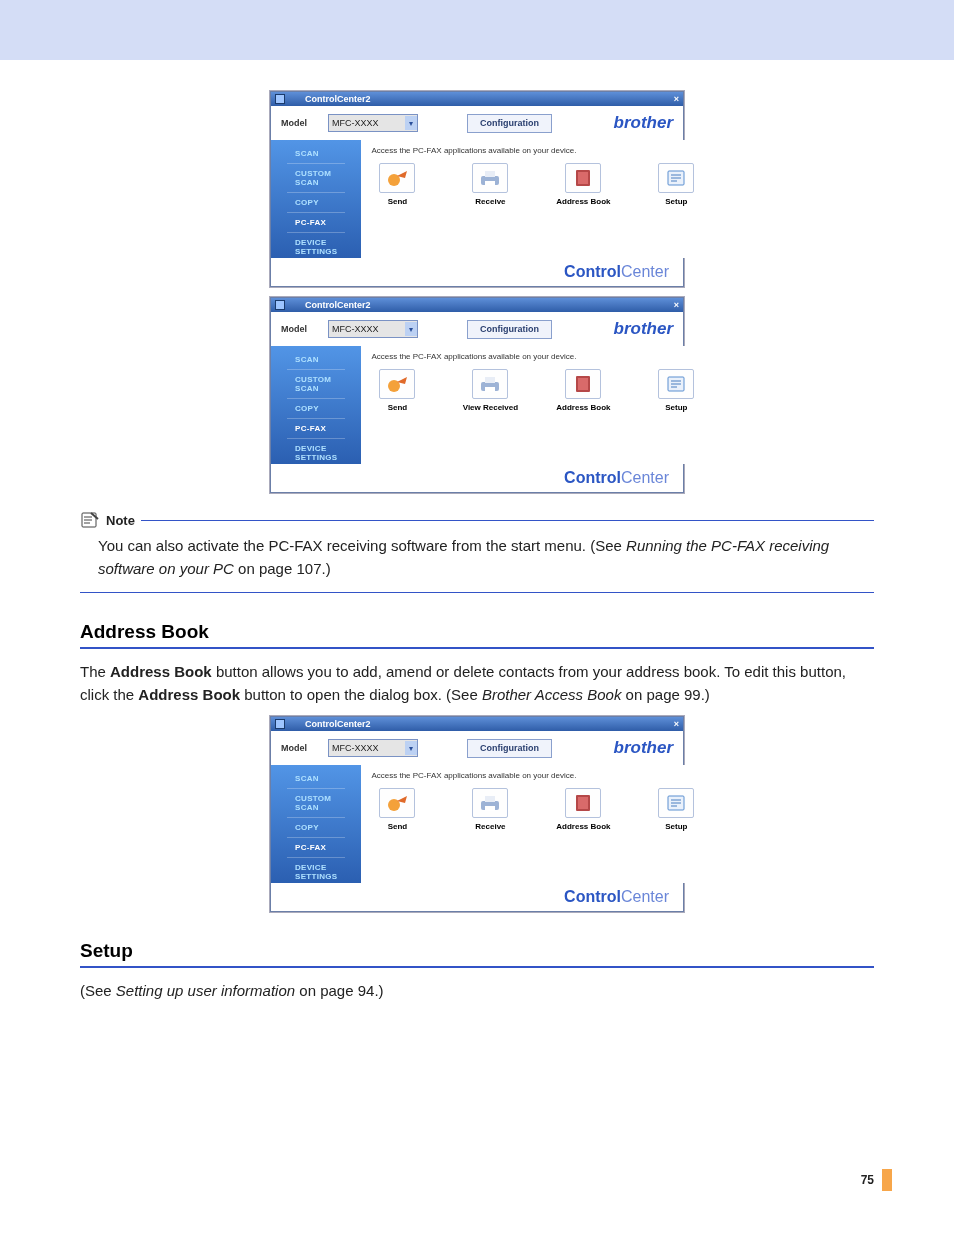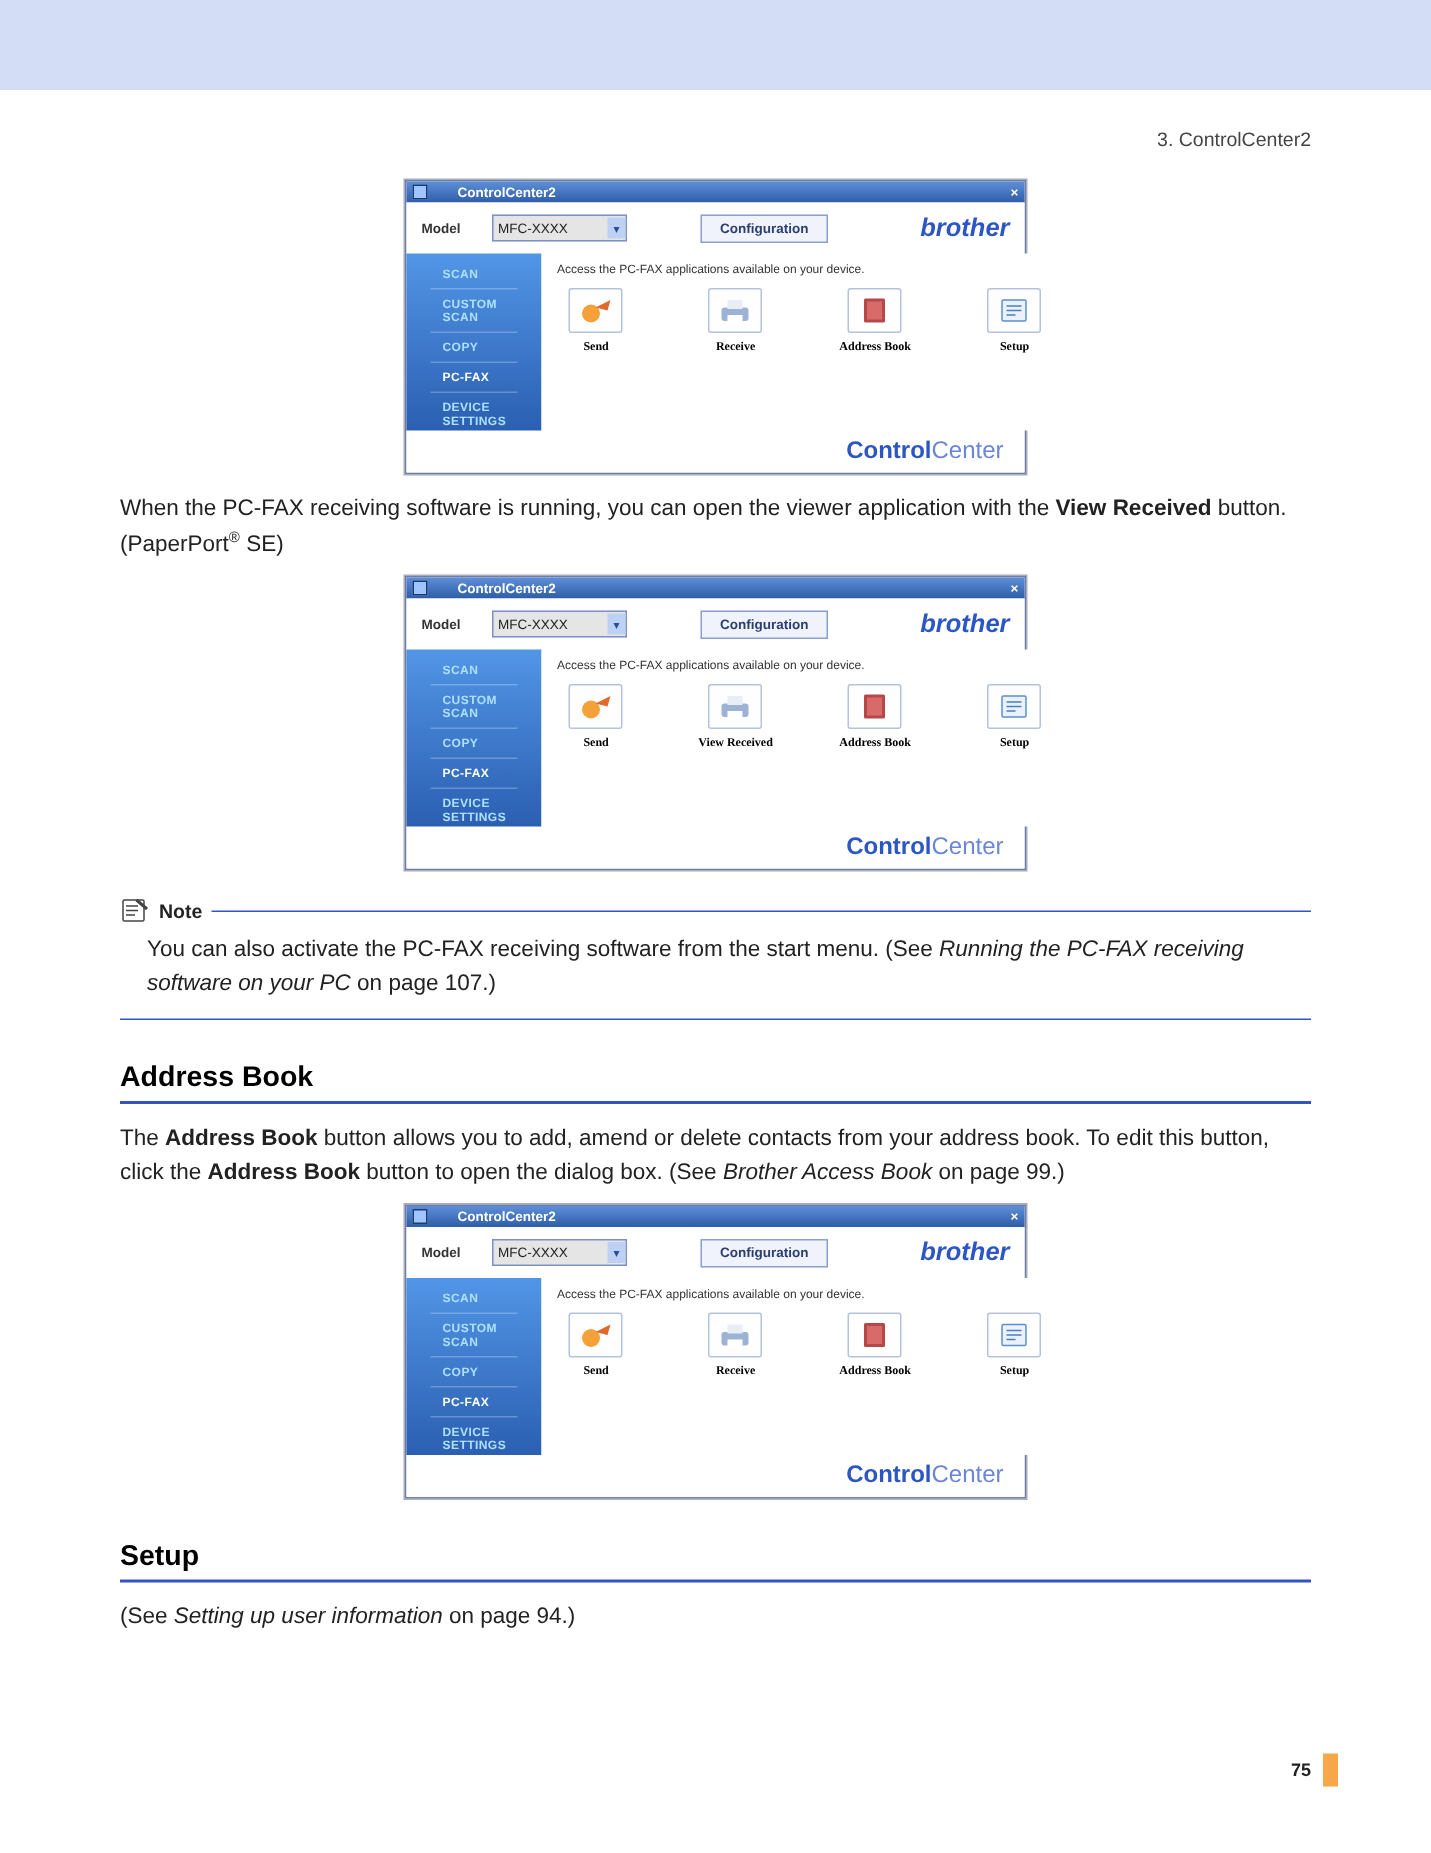--- a/index.html
+++ b/index.html
@@ -168,21 +168,20 @@
   }
   .cc-desc {
     font-size: 8px; color: #333;
     margin-bottom: 6px;
   }
   .cc-icons {
     display: flex;
     justify-content: center;
     gap: 41px;
     margin-top: 2px;
-    font-family: Liberation Serif, serif;
   }
   .cc-icon-btn {
     width: 52px;
     display: flex; flex-direction: column; align-items: center;
     gap: 4px;
   }
   .cc-icon-box {
     width: 34px; height: 28px;
     border: 1px solid #b4c2dd;
     border-radius: 2px;
@@ -218,21 +217,20 @@
     background: #f7a64a;
   }
 </style>
 </head>
 <body>
 
 <div class="page">
   <div class="top-band"></div>
 
   <div class="content">
-    <div class="header-right">3. ControlCenter2</div>
 
     <div class="cc-window">
       <div class="cc-titlebar">
         <div class="tb-left">
           <span class="tb-icon"></span>
           <span>ControlCenter2</span>
         </div>
         <span class="cc-close">×</span>
       </div>
       <div class="cc-topband">
@@ -294,23 +292,20 @@
             </div>
           </div>
         </div>
       </div>
       <div class="cc-footer">
         <span>Control</span>
           <span class="light"> Center</span>
       </div>
     </div>
 
-    <div class="paragraph">
-      <span>When the PC-FAX receiving software is running, you can open the viewer application with the </span><span class="bold">View Received</span><span> button. (PaperPort</span><span class="sup">®</span><span> SE)</span>
-    </div>
 
     <div class="cc-window">
       <div class="cc-titlebar">
         <div class="tb-left">
           <span class="tb-icon"></span>
           <span>ControlCenter2</span>
         </div>
         <span class="cc-close">×</span>
       </div>
       <div class="cc-topband">

